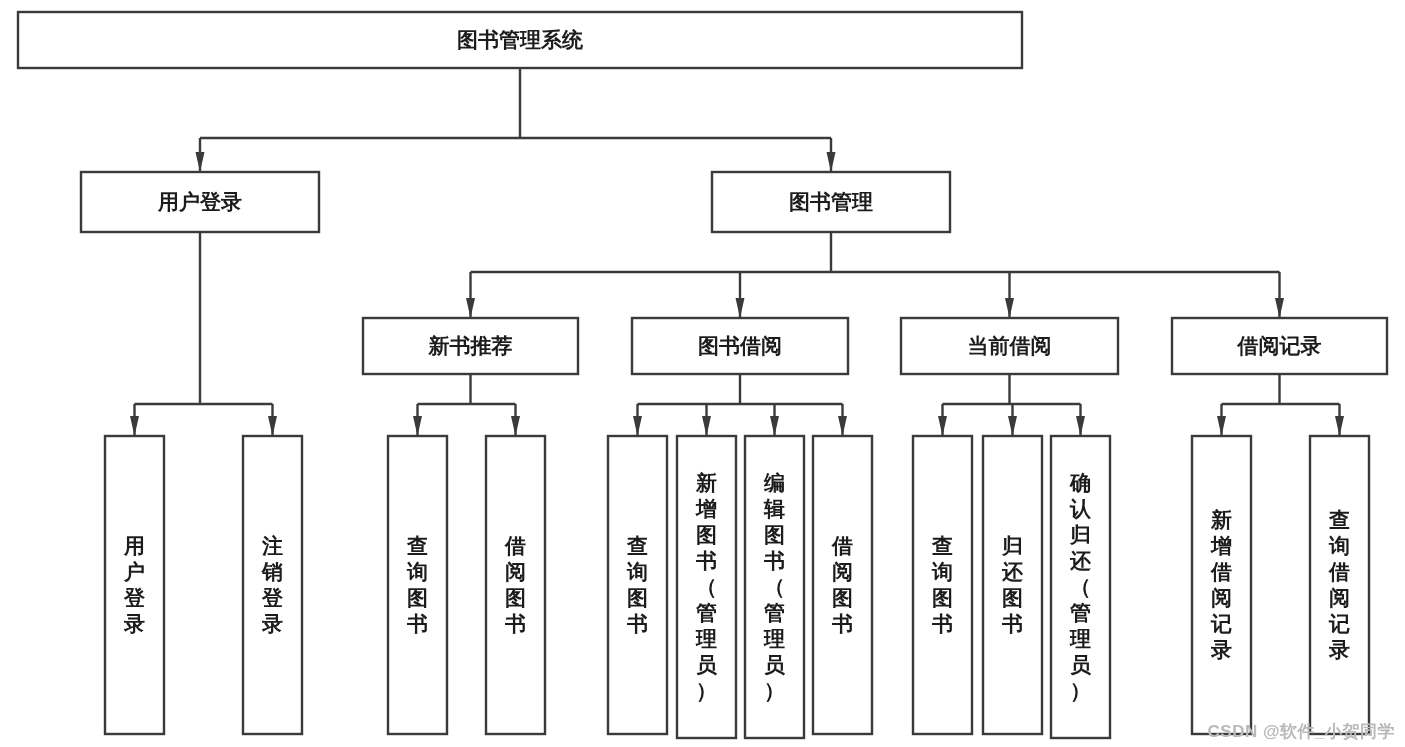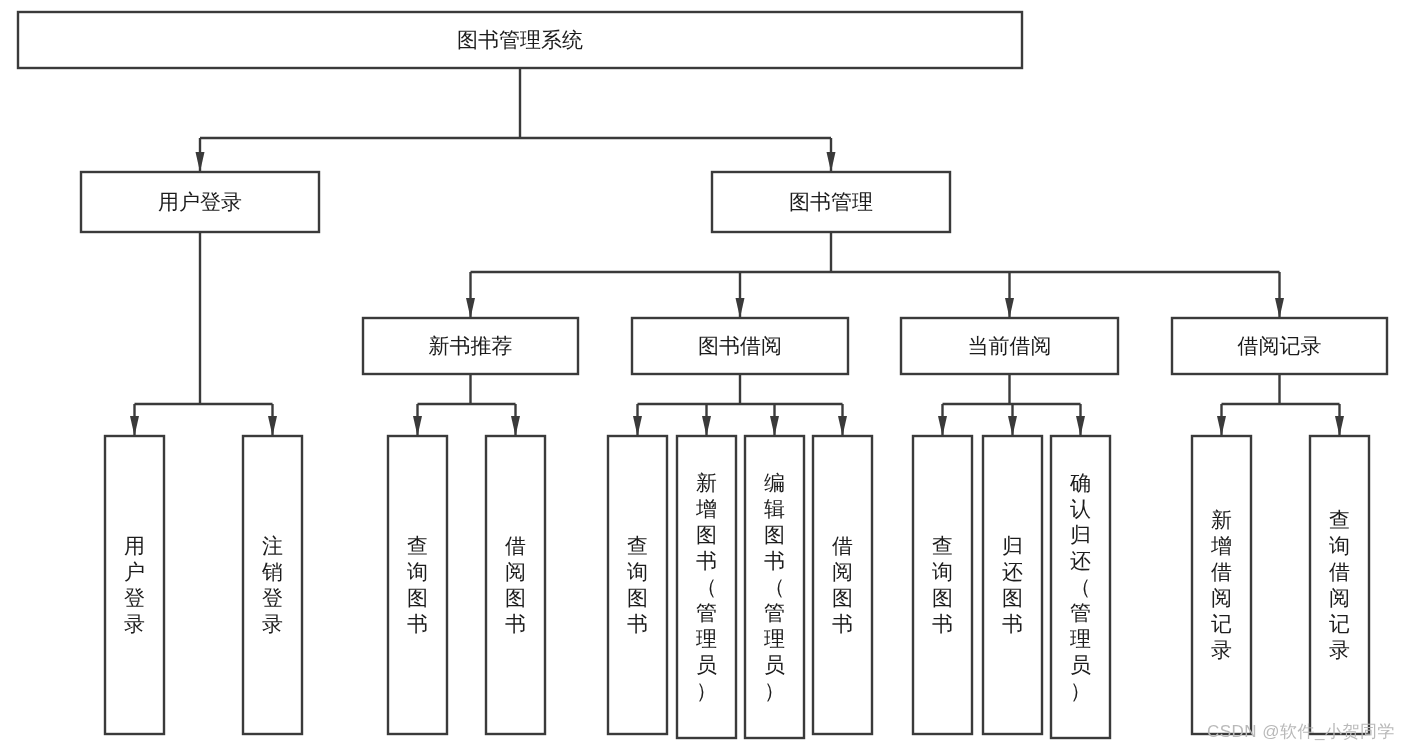--- a/index.html
+++ b/index.html
@@ -9,20 +9,21 @@
   }
   body {
     font-family: "Liberation Sans", "DejaVu Sans", sans-serif;
   }
   #diagram-root {
     position: relative;
     width: 1405px;
     height: 747px;
     background: #ffffff;
     overflow: hidden;
+    font-weight: bold;
   }
   svg.flow {
     position: absolute;
     top: 0;
     left: 0;
     width: 1405px;
     height: 747px;
     display: block;
   }
   .node-rect {

